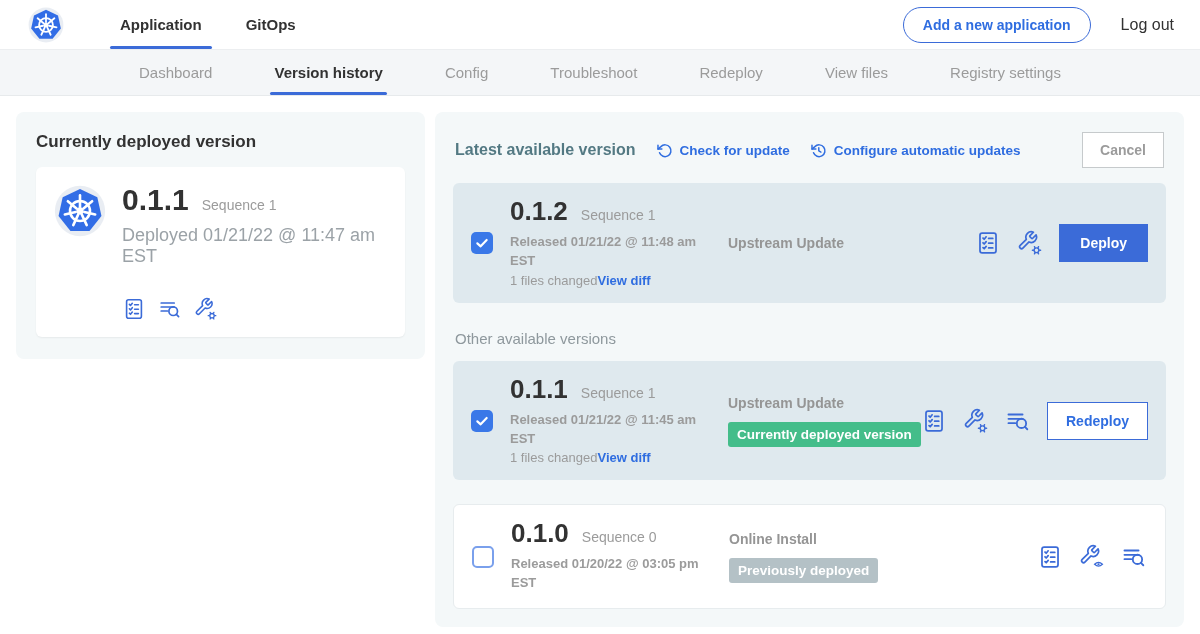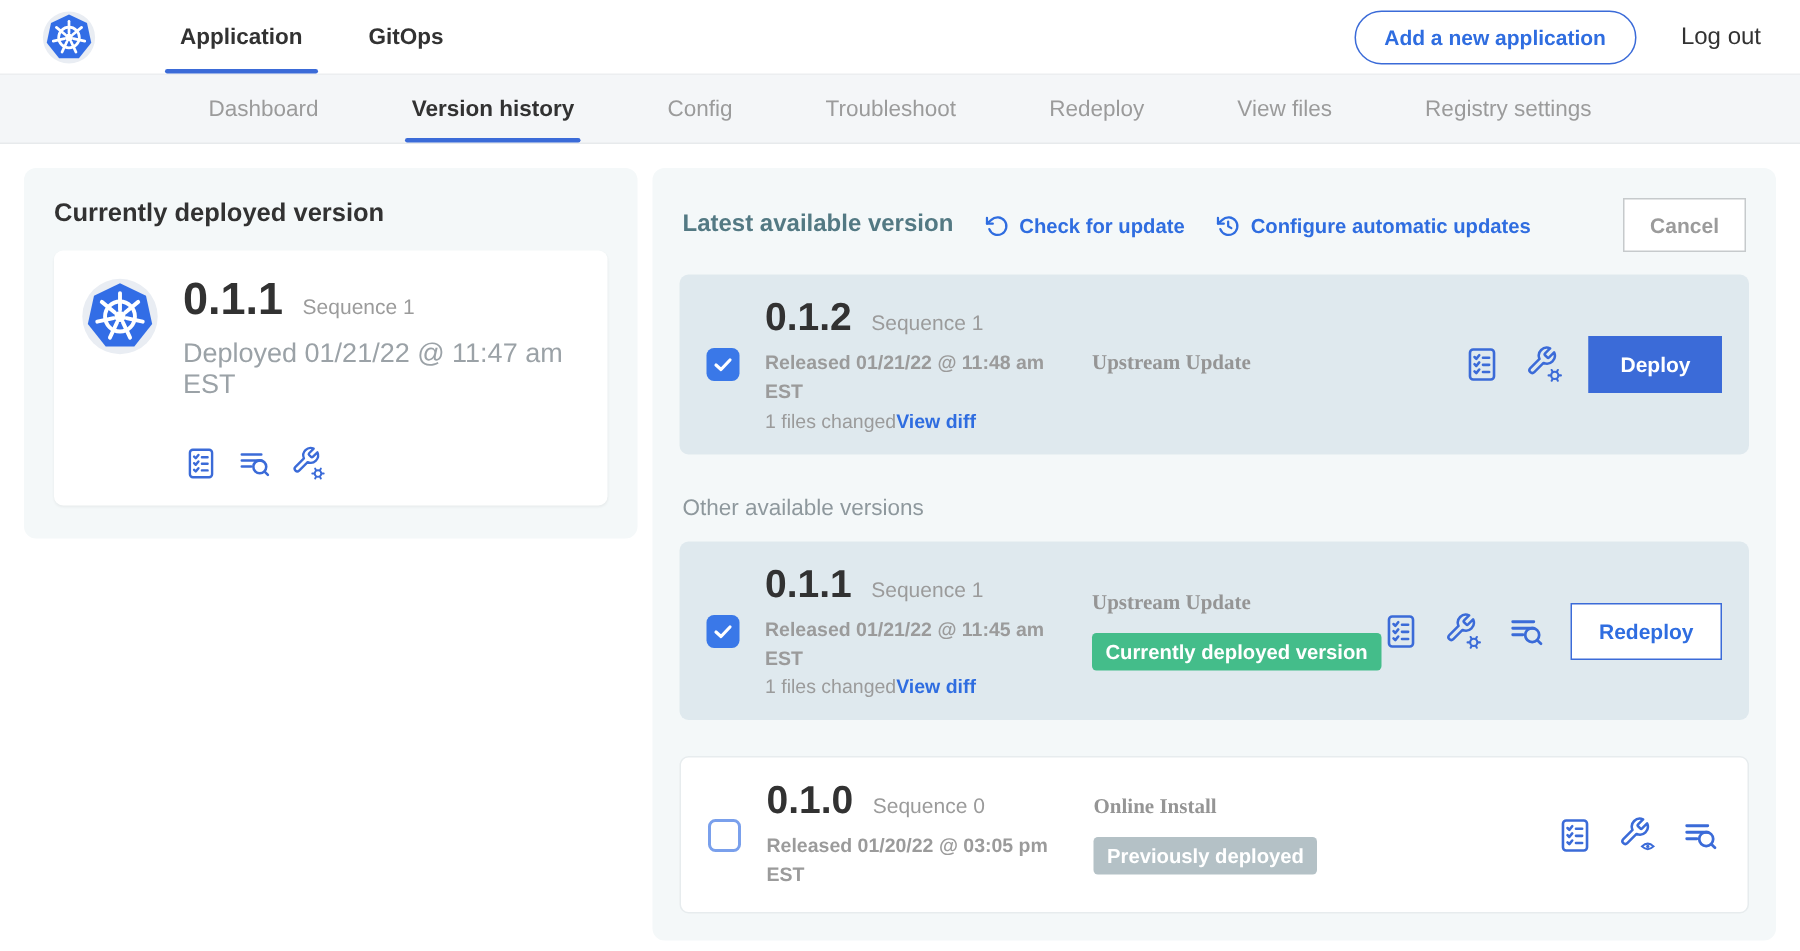--- a/index.html
+++ b/index.html
@@ -70,21 +70,21 @@
   .checkbox.checked { background:#3a78e8; }
   .checkbox.unchecked { background:#fff; border:2px solid #7aa0ec; }
   .version-info { margin-left:17px; width:206px; flex-shrink:0; }
   .ver-number { font-size:26px; font-weight:700; color:#323232; line-height:1; }
   .released { font-size:13px; font-weight:700; color:#9b9b9b; margin-top:9px;
     line-height:1.45; max-width:188px; }
   .files-line { margin-top:2px; font-size:13px; color:#9b9b9b; display:flex; 
     align-items:baseline; }
   .view-diff { color:#2f6de0; font-weight:700; cursor:pointer; }
   .version-meta { flex:1; padding-left:12px; }
-  .source { font-size:14px; font-weight:700; color:#959595;font-family:Liberation Serif, serif; }
+  .source { font-size:14px; font-weight:700; color:#959595; }
   .badge { display:inline-block; margin-top:11px; padding:5px 9px; border-radius:3px;
     color:#fff; font-size:13.5px; font-weight:700; }
   .badge-green { background:#44bd8a; }
   .badge-gray { background:#b4c1c6; }
   .version-actions { display:flex; align-items:center; gap:16px; color:#3b6bd8; flex-shrink:0; }
   .row-gap { height:24px; }
 </style>
 </head>
 <body>
 

